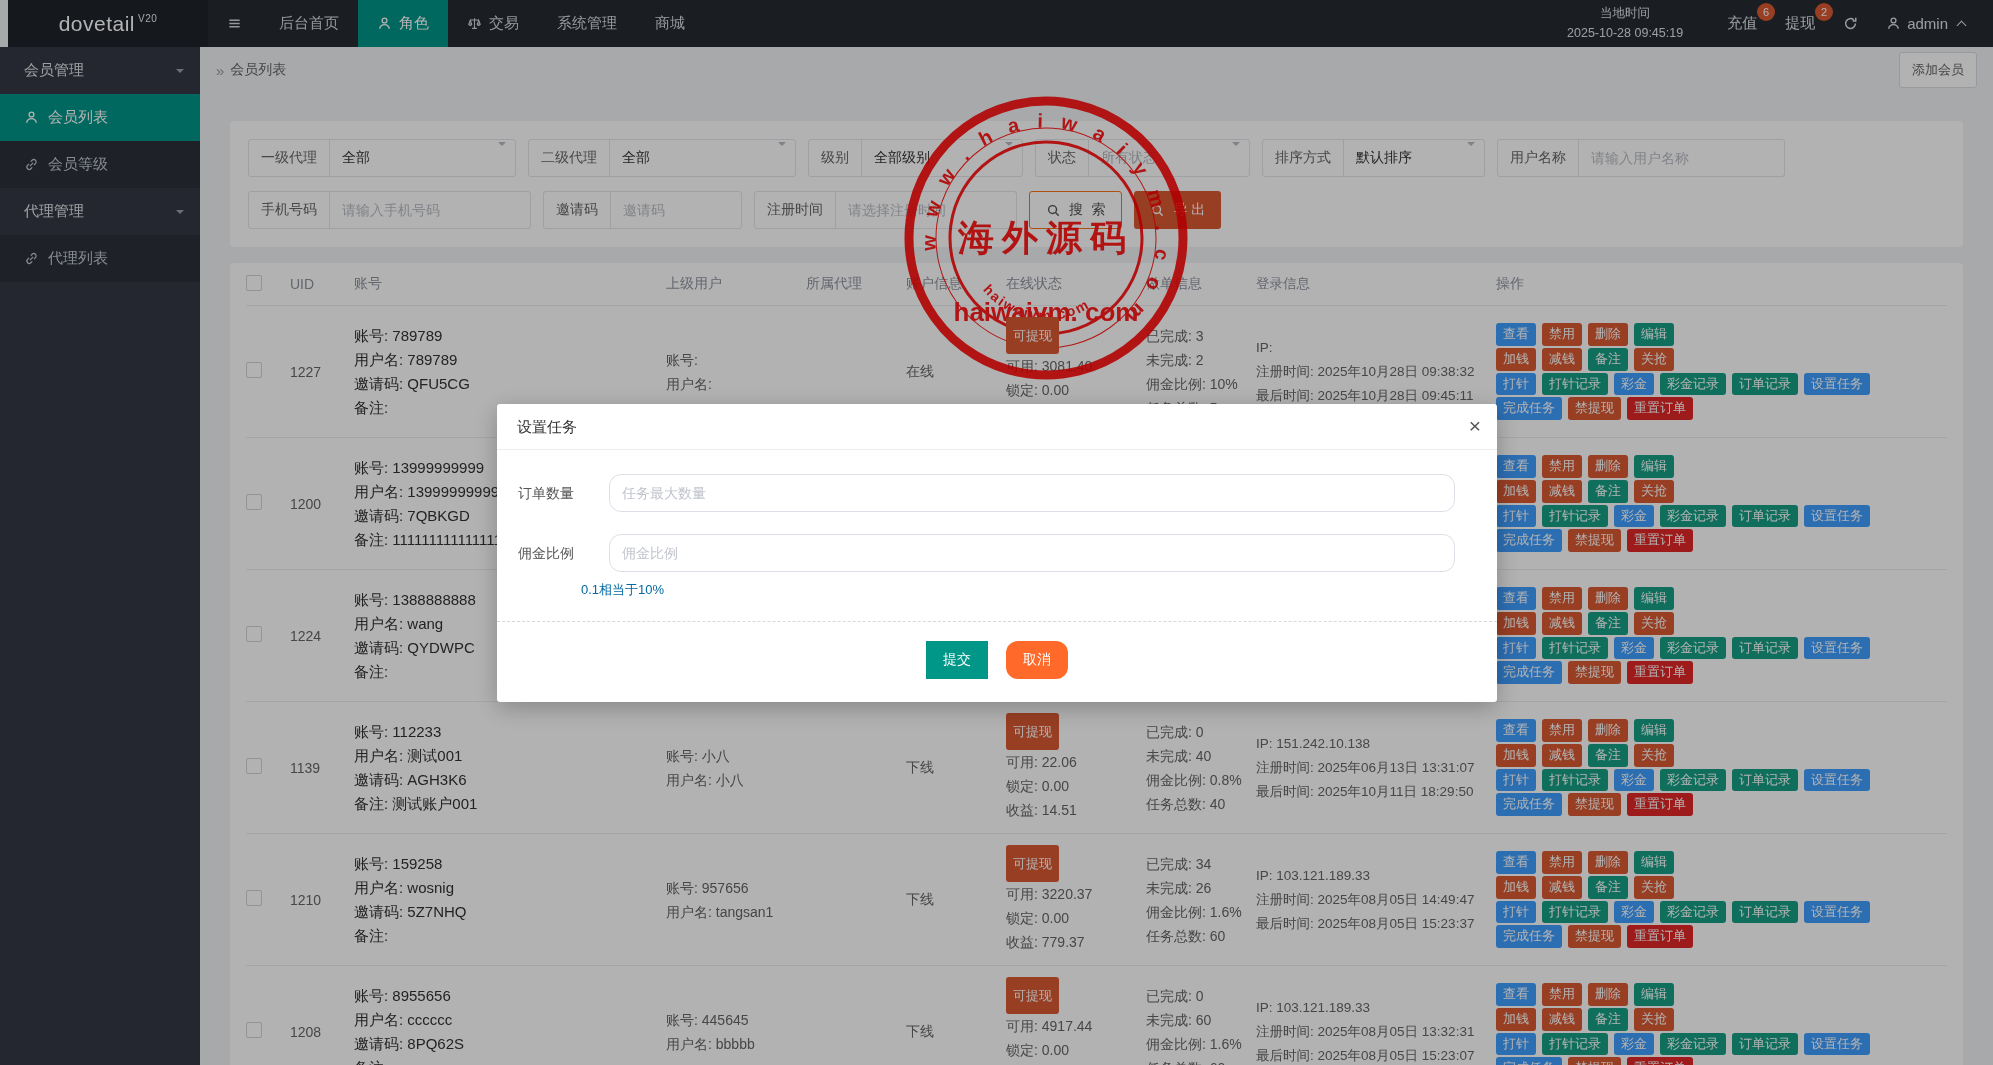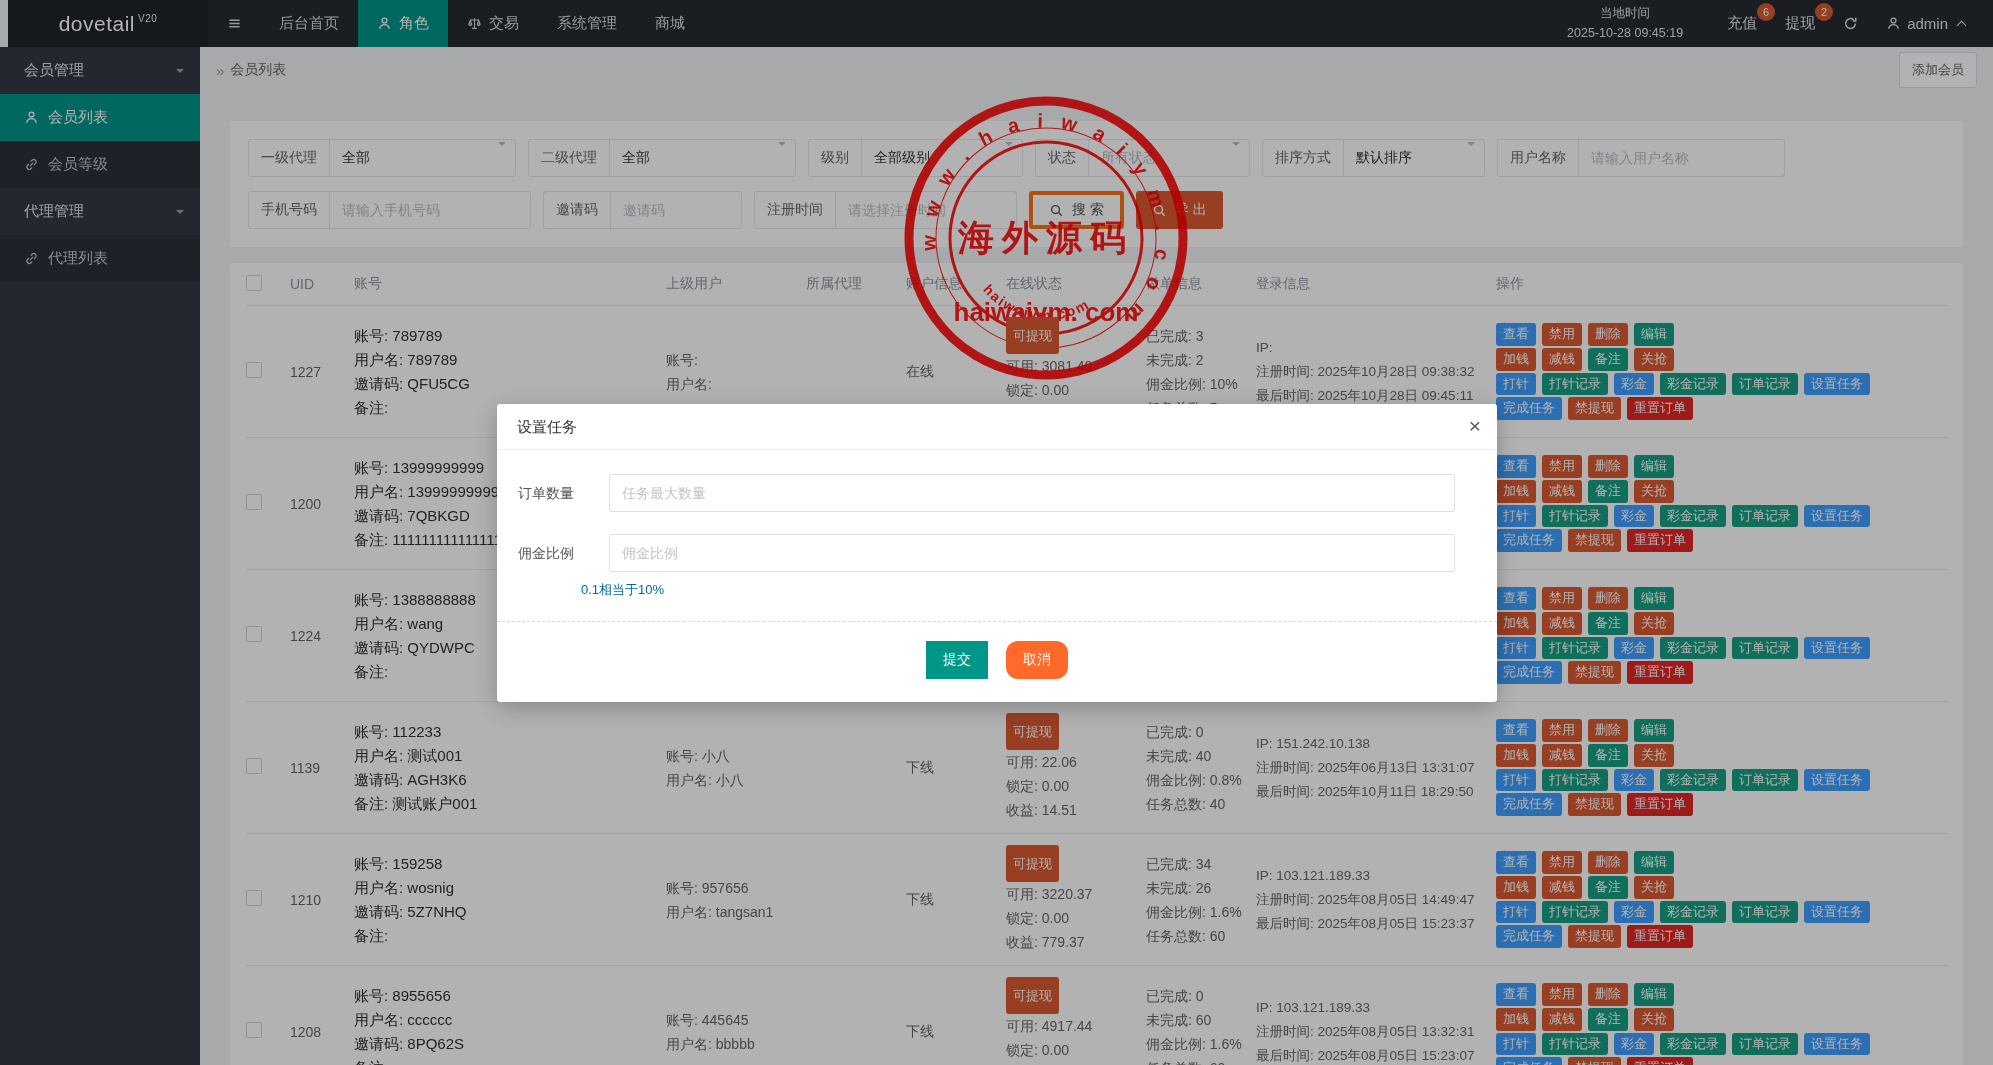--- a/index.html
+++ b/index.html
@@ -41,21 +41,21 @@
 .fval.muted{color:#b3b7be}
 .finput{border:none;outline:none;font-size:14px;padding:0 12px;color:#333;font-family:inherit;background:transparent}
 .finput::placeholder{color:#b9bdc4}
 .frow1 .fgroup:nth-child(1) .fval,.frow1 .fgroup:nth-child(2) .fval{width:185px}
 .frow1 .fgroup:nth-child(3) .fval,.frow1 .fgroup:nth-child(4) .fval{width:160px}
 .frow1 .fgroup:nth-child(5) .fval,.frow1 .fgroup:nth-child(6) .fval{width:140px}
 .frow1 .fgroup:nth-child(7) .finput{width:165px}
 .frow2 .fgroup:nth-child(1) .finput{width:200px}
 .frow2 .fgroup:nth-child(2) .finput{width:130px}
 .frow2 .fgroup:nth-child(3) .finput{width:180px}
-.btn-search{display:flex;align-items:center;gap:8px;height:38px;padding:0 16px;background:#fff;border:4px solid #f97316;border-radius:3px;color:#555;font-size:14px;cursor:pointer;font-family:Liberation Sans, sans-serif}
+.btn-search{display:flex;align-items:center;gap:8px;height:38px;padding:0 16px;background:#fff;border:1px solid #f97316;border-radius:3px;color:#555;font-size:14px;cursor:pointer;font-family:Liberation Mono, monospace}
 .btn-export{display:flex;align-items:center;gap:8px;height:38px;padding:0 16px;background:#d95933;border:none;border-radius:3px;color:#fff;font-size:14px;cursor:pointer;font-family:inherit}
 
 .table-card{margin-top:16px;padding:0 16px}
 .thead{display:flex;align-items:center;height:42px;color:#8d939e;font-size:14px}
 .trow{display:flex;align-items:center;border-top:1px solid #ebedf0;padding:11px 0;font-size:14px;color:#666}
 .c{padding-right:8px;flex-shrink:0}
 .col-check{width:44px}
 .col-uid{width:64px}
 .col-account{width:312px}
 .col-parent{width:140px}
@@ -75,21 +75,21 @@
 .abtn.blue{background:#409eff}.abtn.orange{background:#d95933}.abtn.green{background:#16a085}.abtn.red{background:#e12727}
 
 .stamp{position:absolute;left:896px;top:88px;width:300px;height:300px;z-index:5;opacity:.88;pointer-events:none}
 .overlay{position:fixed;inset:0;background:rgba(0,0,0,.3);z-index:20}
 .modal{position:fixed;left:497px;top:404px;width:1000px;background:#fff;border-radius:3px;z-index:30;box-shadow:0 6px 24px rgba(0,0,0,.25)}
 .m-head{height:46px;line-height:46px;padding:0 20px;border-bottom:1px solid #ececec;font-size:15px;color:#333;position:relative}
 .m-close{position:absolute;right:16px;top:0;font-size:21px;color:#555;cursor:pointer;line-height:44px}
 .m-body{padding:2px 42px 0 0}
 .m-row{display:flex;margin-top:22px}
 .m-label{width:112px;flex-shrink:0;text-align:center;padding-right:14px;line-height:38px;font-size:14px;color:#555}
-.m-input{flex:1;height:38px;border:1px solid #dcdfe6;border-radius:3px;padding:0 12px;font-size:14px;color:#333;outline:none;font-family:inherit}
+.m-input{flex:1;height:38px;border:1px solid #dcdfe6;border-radius:12px;padding:0 12px;font-size:14px;color:#333;outline:none;font-family:inherit}
 .m-input::placeholder{color:#c0c4cc}
 .m-hint{margin:9px 0 0 84px;font-size:13px;color:#0369a1}
 .m-divider{border-top:1px dashed #d8d8d8;margin-top:22px}
 .m-foot{display:flex;justify-content:center;gap:18px;padding:19px 0 23px}
 .m-submit{background:#009688;border:none;color:#ffffff;font-size:14px;padding:10px 17px;border-radius:0;cursor:pointer;font-family:inherit}
 .m-cancel{background:#ff6a2b;border:none;color:#fff;font-size:14px;padding:10px 17px;border-radius:12px;cursor:pointer;font-family:inherit}
 </style>
 </head>
 <body>
 

